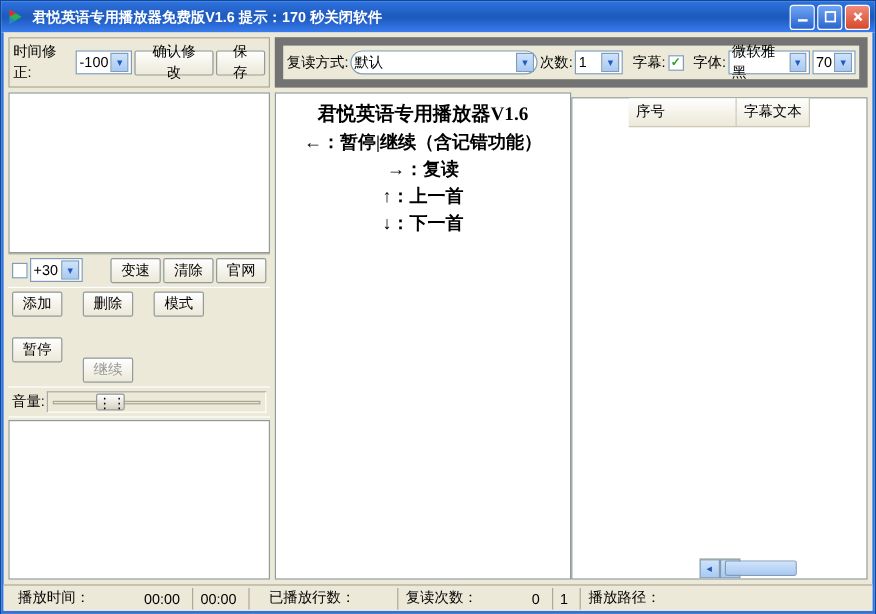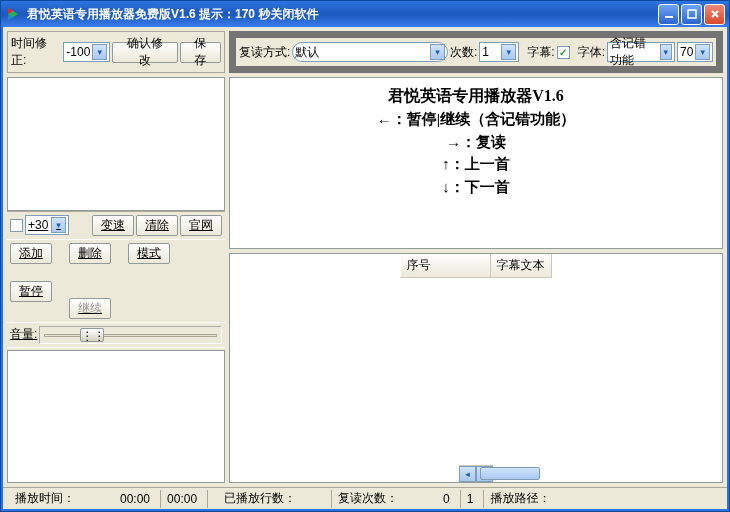--- a/index.html
+++ b/index.html
@@ -8,22 +8,22 @@
 .titlebar { height: 26px; background: linear-gradient(#2f73e0,#1e5bbf 45%,#1e5bbf 55%,#3a7df0); color: #fff; display: flex; align-items: center; padding: 0 4px; font-weight: bold; }
 .titlebar .appicon { width: 16px; height: 16px; margin-right: 6px; }
 .titlebar .title { flex: 1; font-size: 12px; white-space: nowrap; }
 .winbtns { display: flex; gap: 2px; }
 .winbtn { width: 21px; height: 21px; border: 1px solid #fff; border-radius: 3px; display: flex; align-items: center; justify-content: center; color: #fff; font-weight: bold; font-size: 12px; }
 .winbtn.min,.winbtn.max { background: linear-gradient(#6fa3f2,#2a65cf); }
 .winbtn.close { background: linear-gradient(#f08a7a,#d64a2a); }
 .content { flex: 1; background: #ece9d8; display: flex; flex-direction: column; border: 2px solid #2f73e0; border-top: none; }
 .topbar { display: flex; gap: 4px; padding: 4px; }
 .panel { background: #ece9d8; }
-.leftcol { width: 218px; display: flex; flex-direction: column; text-decoration: underline; }
-.rightcol { flex: 1; display: flex; flex-direction: column; }
+.leftcol { width: 218px; display: flex; flex-direction: column; }
+.rightcol { flex: 1; display: flex; }
 .row { display: flex; align-items: center; gap: 2px; padding: 3px; }
 label { font-size: 12px; }
 .combo { height: 20px; border: 1px solid #7f9db9; background: #fff; display: flex; align-items: center; padding: 0 2px; font-size: 12px; }
 .combo .drop { width: 15px; height: 16px; background: linear-gradient(#cfe3fb,#a9c9f2); border: 1px solid #7f9db9; margin-left: 2px; display: flex; align-items: center; justify-content: center; color: #1e5bbf; font-size: 9px; }
 .btn { height: 21px; padding: 0 8px; background: linear-gradient(#fefefe,#ece9d8); border: 1px solid #919b9c; border-radius: 2px; font-size: 12px; display: inline-flex; align-items: center; }
 .btn.disabled { color: #999; margin-top: 17px; }
 .chk { width: 13px; height: 13px; border: 1px solid #7f9db9; background: #fff; display: inline-flex; align-items: center; justify-content: center; color: #21a121; font-size: 10px; font-weight: bold; }
 .whitebox { background: #fff; border: 1px solid #919b9c; }
 .listbox { flex: 1; }
 .instructions { flex: 1; background: #fff; border: 1px solid #919b9c; text-align: center; padding-top: 6px; font-size: 15px; font-weight: bold; line-height: 1.5; color: #000; font-family: SimSun, serif; }
@@ -102,21 +102,21 @@
             <span>1</span>
             <span style="flex:1"></span>
             <span class="drop">▾</span>
           </div>
         <span style="width:4px"></span>
         <label>字幕:</label>
         <span class="chk">✓</span>
         <span style="width:4px"></span>
         <label>字体:</label>
         <div class="combo" style="width:68px;">
-            <span>含记错功能</span>
+            <span>微软雅黑</span>
             <span class="drop">▾</span>
           </div>
         <div class="combo" style="width:36px;">
             <span>70</span>
             <span class="drop">▾</span>
           </div>
       </div>
     </div>
 
     <div class="midsection">

